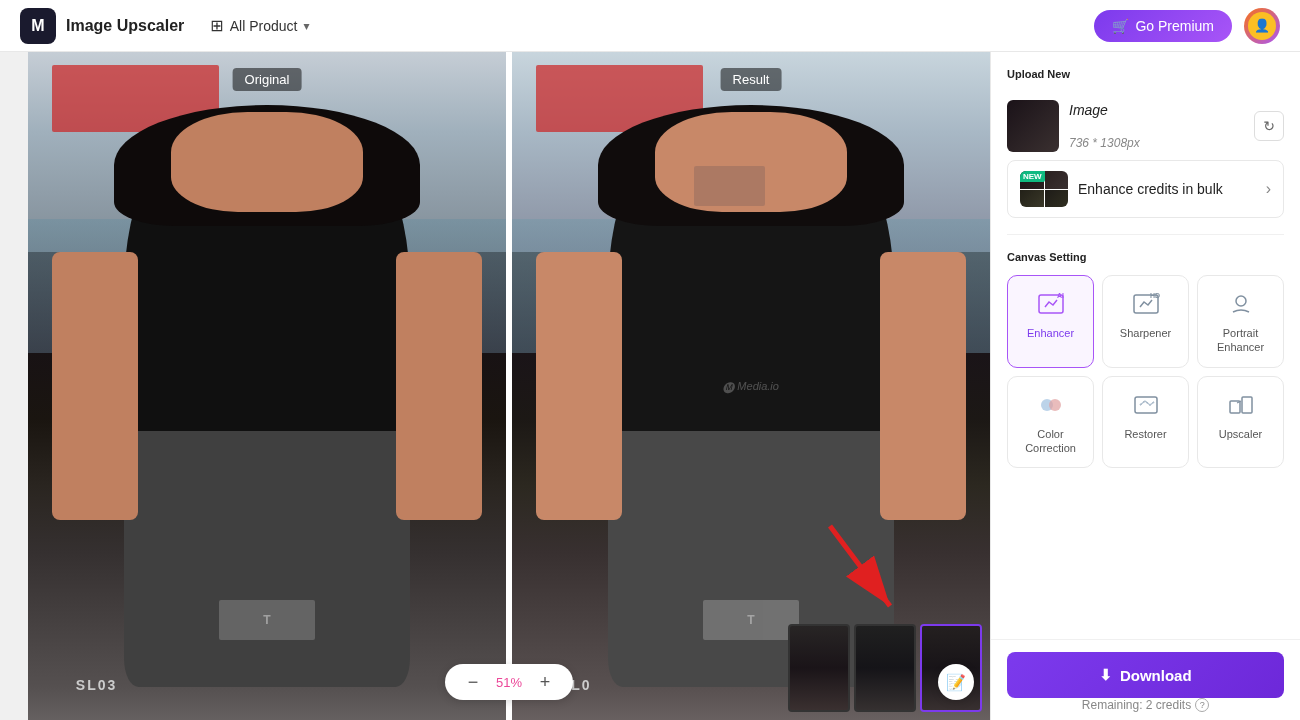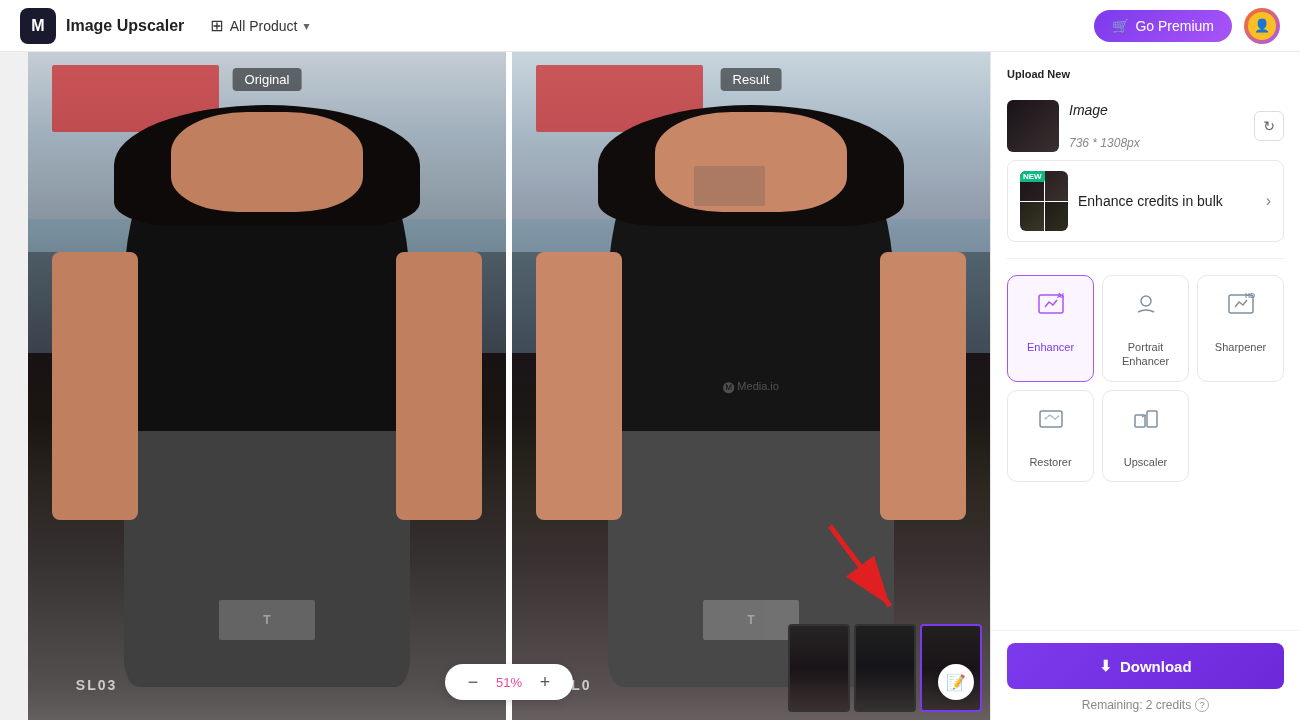--- a/index.html
+++ b/index.html
@@ -244,21 +244,21 @@
       display: flex;
       align-items: center;
       gap: 10px;
       padding: 10px 12px;
       border: 1px solid #e8e8e8;
       border-radius: 8px;
       cursor: pointer;
       margin-bottom: 16px;
     }
     .bulk-thumb {
-      width: 48px; height: 60px;
+      width: 48px; height: 36px;
       border-radius: 6px;
       overflow: hidden;
       flex-shrink: 0;
       position: relative;
     }
     .new-badge {
       position: absolute;
       top: 0; left: 0;
       background: #10b981;
       color: #fff;
@@ -292,21 +292,21 @@
     .canvas-grid {
       display: grid;
       grid-template-columns: repeat(3, 1fr);
       gap: 8px;
       margin-bottom: 16px;
     }
     .canvas-tool {
       display: flex;
       flex-direction: column;
       align-items: center;
-      gap: 20px;
+      gap: 6px;
       padding: 12px 8px;
       border: 1px solid #e8e8e8;
       border-radius: 10px;
       cursor: pointer;
       background: #fff;
     }
     .canvas-tool.active {
       border: 1.5px solid #a855f7;
       background: #faf5ff;
     }
@@ -344,21 +344,21 @@
       cursor: pointer;
       display: flex;
       align-items: center;
       justify-content: center;
       gap: 8px;
     }
     .credits-text {
       text-align: center;
       font-size: 12px;
       color: #888;
-      margin-top: 9px;
+      margin-top: 0;
       display: flex;
       align-items: flex-end;
       justify-content: center;
       gap: 4px;
     }
     .credits-text .help-icon {
       width: 14px; height: 14px;
       border: 1px solid #aaa;
       border-radius: 50%;
       display: inline-flex; align-items: center; justify-content: center;
@@ -437,21 +437,21 @@
           <div style="position:absolute;top:10%;left:20%;width:60%;height:85%;background:linear-gradient(180deg,#c88868 0% 8%,#151515 8% 55%,#484848 55% 100%);border-radius:30% 30% 5% 5%;"></div>
           <div style="position:absolute;top:8%;left:18%;width:64%;height:18%;background:#100c0c;border-radius:50% 50% 20% 20%;"></div>
           <div style="position:absolute;top:9%;left:30%;width:40%;height:15%;background:#c88868;border-radius:40% 40% 35% 35%;"></div>
 
           <div style="position:absolute;top:17%;left:38%;width:15%;height:6%;background:#9a7060;border-radius:2px;opacity:0.6;"></div>
           <div style="position:absolute;top:30%;left:5%;width:18%;height:40%;background:#c88868;border-radius:8px;"></div>
           <div style="position:absolute;top:30%;right:5%;width:18%;height:40%;background:#c88868;border-radius:8px;"></div>
           <div style="position:absolute;bottom:12%;left:40%;width:20%;height:6%;background:#999;border-radius:2px;opacity:0.5;display:flex;align-items:center;justify-content:center;color:#fff;font-size:12px;font-weight:bold;">T</div>
           <div style="position:absolute;bottom:4%;left:10%;color:#ccc;font-size:14px;font-weight:bold;letter-spacing:2px;">SL0</div>
 
-          <div style="position:absolute;top:50%;left:50%;transform:translate(-50%,-50%);color:rgba(255,255,255,0.25);font-size:11px;white-space:nowrap;">🅜 Media.io</div>
+          <div style="position:absolute;top:50%;left:50%;transform:translate(-50%,-50%);color:rgba(255,255,255,0.25);font-size:11px;white-space:nowrap;font-style:italic;">🅜 Media.io</div>
 
           <div style="position:absolute;bottom:8px;right:8px;display:flex;gap:4px;z-index:8;">
             <div style="width:62px;height:88px;border-radius:4px;overflow:hidden;background:#333;cursor:pointer;border:2px solid transparent;">
               <div style="width:100%;height:100%;background:linear-gradient(180deg,#282525 0%,#1a1418 50%,#3a3030 100%);"></div>
             </div>
             <div style="width:62px;height:88px;border-radius:4px;overflow:hidden;background:#333;cursor:pointer;border:2px solid transparent;">
               <div style="width:100%;height:100%;background:linear-gradient(180deg,#202020 0%,#151418 50%,#353030 100%);"></div>
             </div>
             <div style="width:62px;height:88px;border-radius:4px;overflow:hidden;background:#333;cursor:pointer;border:2.5px solid #7c3aed;">
               <div style="width:100%;height:100%;background:linear-gradient(180deg,#242020 0%,#181418 50%,#383030 100%);"></div>
@@ -515,54 +515,64 @@
           </div>
         </div>
         <span class="bulk-text">Enhance credits in bulk</span>
         <span class="bulk-arrow">›</span>
       </div>
     </div>
 
     <div class="section-divider"></div>
 
     <div class="sidebar-section">
+      <div class="section-title">Canvas Setting</div>
       <div class="canvas-grid">
 
         <div class="canvas-tool active">
           <div class="tool-icon">
             <svg width="28" height="24" viewBox="0 0 28 24">
               <rect x="2" y="3" width="24" height="18" rx="2" fill="none" stroke="#a855f7" stroke-width="1.5"></rect>
               <path d="M8 15 L12 10 L16 13 L20 8" stroke="#a855f7" stroke-width="1.5" fill="none"></path>
               <text x="20" y="6" font-size="7" fill="#a855f7" font-weight="bold">AI</text>
             </svg>
           </div>
           <span class="tool-label">Enhancer</span>
         </div>
 
         <div class="canvas-tool">
           <div class="tool-icon">
             <svg width="28" height="24" viewBox="0 0 28 24">
-              <circle cx="14" cy="9" r="5" fill="none" stroke="#8090a0" stroke-width="1.5"></circle>
-              <path d="M6 20 Q14 16 22 20" fill="none" stroke="#8090a0" stroke-width="1.5"></path>
-            </svg>
-          </div>
-          <span class="tool-label">Portrait Enhancer</span>
-        </div>
-
-        <div class="canvas-tool">
-          <div class="tool-icon">
-            <svg width="28" height="24" viewBox="0 0 28 24">
               <rect x="2" y="3" width="24" height="18" rx="2" fill="none" stroke="#8090a0" stroke-width="1.5"></rect>
               <path d="M8 15 L12 10 L16 13 L20 8" stroke="#8090a0" stroke-width="1.5" fill="none"></path>
               <text x="18" y="6" font-size="7" fill="#8090a0" font-weight="bold">HD</text>
             </svg>
           </div>
           <span class="tool-label">Sharpener</span>
         </div>
 
+        <div class="canvas-tool">
+          <div class="tool-icon">
+            <svg width="28" height="24" viewBox="0 0 28 24">
+              <circle cx="14" cy="9" r="5" fill="none" stroke="#8090a0" stroke-width="1.5"></circle>
+              <path d="M6 20 Q14 16 22 20" fill="none" stroke="#8090a0" stroke-width="1.5"></path>
+            </svg>
+          </div>
+          <span class="tool-label">Portrait Enhancer</span>
+        </div>
+
+        <div class="canvas-tool">
+          <div class="tool-icon">
+            <svg width="28" height="24" viewBox="0 0 28 24">
+              <circle cx="10" cy="12" r="6" fill="#a0c0e0" opacity="0.7"></circle>
+              <circle cx="18" cy="12" r="6" fill="#e0a0a0" opacity="0.7"></circle>
+            </svg>
+          </div>
+          <span class="tool-label">Color Correction</span>
+        </div>
 
         <div class="canvas-tool">
           <div class="tool-icon">
             <svg width="28" height="24" viewBox="0 0 28 24">
               <rect x="3" y="4" width="22" height="16" rx="2" fill="none" stroke="#8090a0" stroke-width="1.5"></rect>
               <path d="M8 12 L13 8 L18 12 L22 9" stroke="#8090a0" stroke-width="1.2" fill="none" stroke-dasharray="2,2"></path>
               <path d="M8 12 L13 8 L18 12 L22 9" stroke="#b0c0d0" stroke-width="1.2" fill="none"></path>
             </svg>
           </div>
           <span class="tool-label">Restorer</span>

